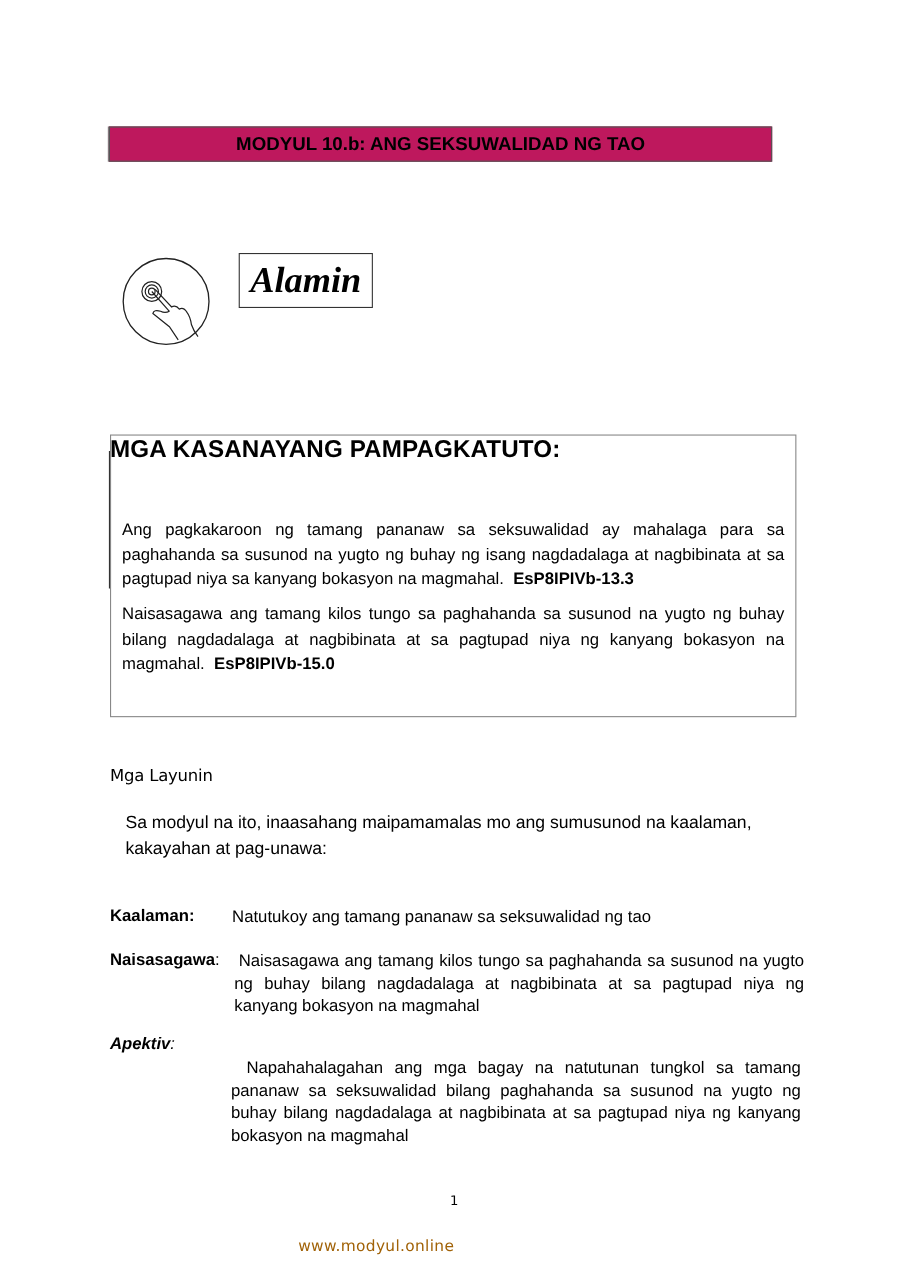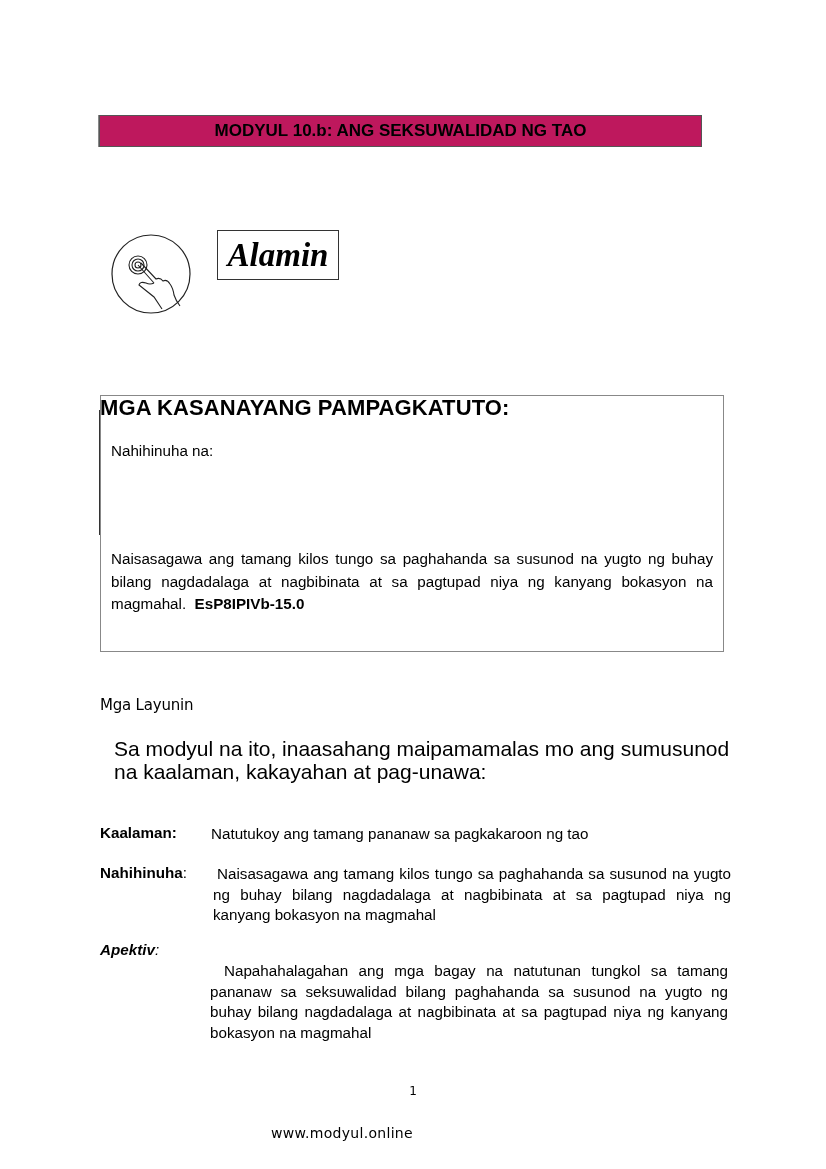--- a/index.html
+++ b/index.html
@@ -23,25 +23,25 @@
     left: 100px; top: 395px; width: 624px; height: 257px;
     border: 1px solid #888; box-sizing: border-box;
   }
   .competency-box .notch { position: absolute; left: -2px; top: 14px; width: 1px; height: 125px; background: #333; }
   .box-text { position: absolute; left: 10px; right: 10px; font-size: 15.2px; line-height: 22.5px; text-align: justify; }
   .box-text b { font-weight: bold; }
   .intro-label { top: 44px; }
   .para1 { top: 75px; }
   .para2 { top: 152px; }
   .layunin-heading { left: 100px; top: 696px; font-weight: normal; font-size: 15px; font-family: "DejaVu Sans", sans-serif; letter-spacing: -0.2px; }
-  .layunin-intro { left: 114px; top: 738px; width: 620px; font-size: 21px; line-height: 22.5px; }
+  .layunin-intro { left: 114px; top: 738px; width: 620px; font-size: 16px; line-height: 22.5px; }
   .obj-label { left: 100px; font-weight: bold; font-size: 15.2px; }
   .obj-text { left: 210px; width: 518px; font-size: 15.2px; line-height: 20.5px; text-align: justify; }
   .page-number { left: 0; width: 826px; top: 1084px; text-align: center; font-family: "DejaVu Sans", sans-serif; font-size: 12px; }
-  .watermark { left: 0; width: 684px; top: 1125px; text-align: center; font-family: "DejaVu Sans", sans-serif; font-size: 14px; color: #000000; letter-spacing: 0.3px; }
+  .watermark { left: 0; width: 684px; top: 1125px; text-align: center; font-family: "DejaVu Sans", sans-serif; font-size: 14px; color: #a16207; letter-spacing: 0.3px; }
 </style>
 </head>
 <body>
 
 <div class="abs title-bar">
   <span>MODYUL 10.b: ANG SEKSUWALIDAD NG TAO</span>
 </div>
 
 <div class="abs icon-circle">
   <svg width="82" height="82" viewBox="0 0 82 82">
@@ -55,35 +55,38 @@
 </div>
 
 <div class="abs alamin-box">
   <span>Alamin</span>
 </div>
 
 <div class="abs section-heading">MGA KASANAYANG PAMPAGKATUTO:</div>
 
 <div class="abs competency-box">
   <div class="notch"></div>
-  <div class="box-text intro-label">Nahihinuha na:</div>
+  <div class="box-text para1">
+    <span>Ang pagkakaroon ng tamang pananaw sa seksuwalidad ay mahalaga para sa paghahanda sa susunod na yugto ng buhay ng isang nagdadalaga at nagbibinata at sa pagtupad niya sa kanyang bokasyon na magmahal.</span>&nbsp;
+    <b>EsP8IPIVb-13.3</b>
+  </div>
   <div class="box-text para2">
     <span>Naisasagawa ang tamang kilos tungo sa paghahanda sa susunod na yugto ng buhay bilang nagdadalaga at nagbibinata at sa pagtupad niya ng kanyang bokasyon na magmahal.</span>&nbsp;
     <b>EsP8IPIVb-15.0</b>
   </div>
 </div>
 
 <div class="abs layunin-heading">Mga Layunin</div>
 <div class="abs layunin-intro">Sa modyul na ito, inaasahang maipamamalas mo ang sumusunod na kaalaman, kakayahan at pag-unawa:</div>
 
 <div class="abs obj-label" style="top:824px;text-align:center;">Kaalaman:</div>
-<div class="abs obj-text" style="top:824px; left:211px;">Natutukoy ang tamang pananaw sa pagkakaroon ng tao</div>
+<div class="abs obj-text" style="top:824px; left:211px;">Natutukoy ang tamang pananaw sa seksuwalidad ng tao</div>
 
 <div class="abs obj-label" style="top:864px;">
-  <span>Nahihinuha</span><span style="font-weight:normal">:</span>
+  <span>Naisasagawa</span><span style="font-weight:normal">:</span>
 </div>
 <div class="abs obj-text" style="top:864px; left:213px; text-indent:4px;">Naisasagawa ang tamang kilos tungo sa paghahanda sa susunod na yugto ng buhay bilang nagdadalaga at nagbibinata at sa pagtupad niya ng kanyang bokasyon na magmahal</div>
 
 <div class="abs obj-label" style="top:941px;font-style:italic;">
   <span>Apektiv</span><span style="font-weight:normal">:</span>
 </div>
 <div class="abs obj-text" style="top:941px; text-indent:14px;margin-top:20px;">Napahahalagahan ang mga bagay na natutunan tungkol sa tamang pananaw sa seksuwalidad bilang paghahanda sa susunod na yugto ng buhay bilang nagdadalaga at nagbibinata at sa pagtupad niya ng kanyang bokasyon na magmahal</div>
 
 <div class="abs page-number">1</div>
 <div class="abs watermark">www.modyul.online</div>

